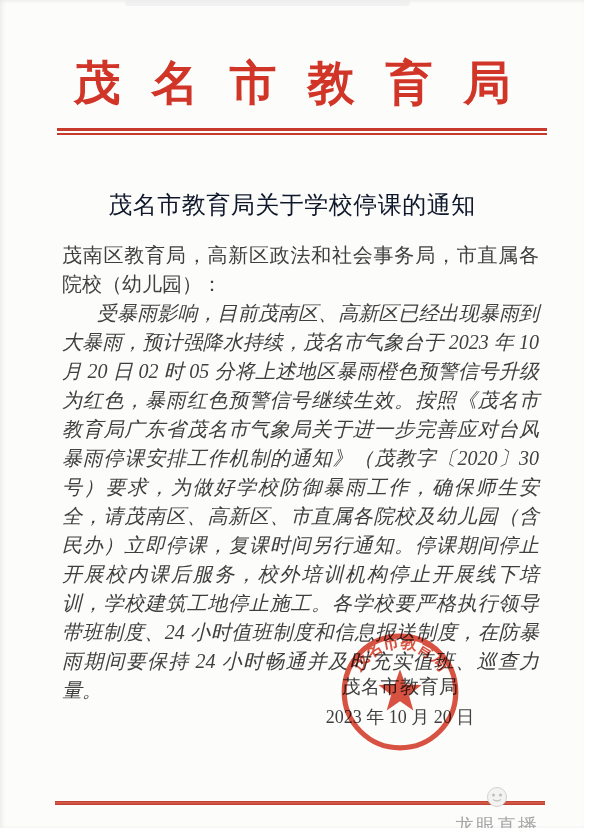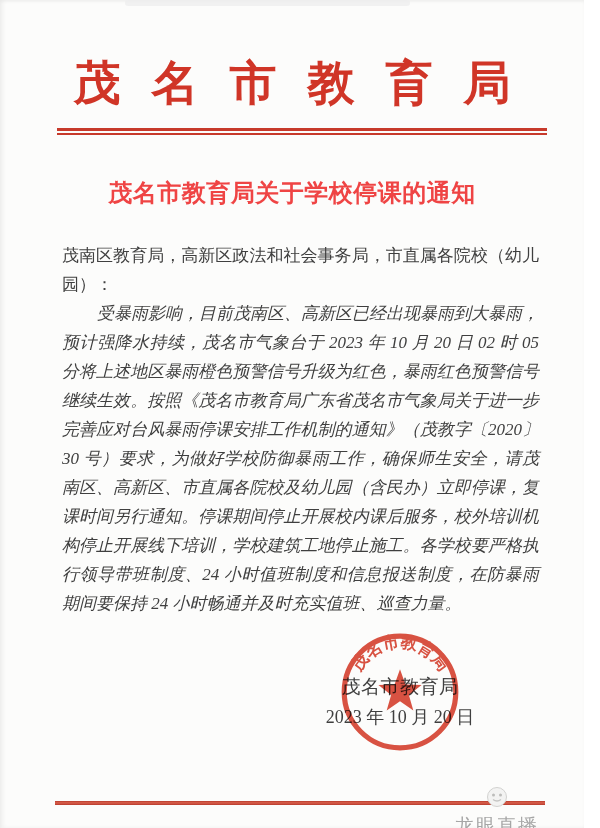--- a/index.html
+++ b/index.html
@@ -19,29 +19,29 @@
     color:#d03527;
     letter-spacing:31px;padding-left:31px;
     white-space:nowrap;
   }
   .rule-double{
     position:absolute;top:128px;left:57px;width:490px;height:2px;
     border-top:3px solid #c73a2b;
     border-bottom:2px solid #c73a2b;
   }
   .doc-title{
-    position:absolute;top:179px;left:0;right:0;margin:0;
+    position:absolute;top:179px;left:0;right:0;margin:12px;
     text-align:center;
-    font-size:24px;line-height:28px;font-weight:bold;
-    color:#ef4444;
+    font-size:24px;line-height:28px;font-weight:normal;
+    color:#0f172a;
     letter-spacing:0.5px;
   }
   .content{
     position:absolute;top:241px;left:62px;width:477px;
-    font-size:17px;line-height:29px;
+    font-size:20px;line-height:29px;
     color:#3f3f3f;
     text-align:justify;
   }
   .content p{margin:0;}
   .body-para{text-indent:35px;font-style:italic;}
   .signature{
     position:absolute;top:676px;left:310px;width:180px;
     text-align:center;color:#3f3f3f;
   }
   .signature .agency{font-size:19px;line-height:22px;letter-spacing:0.5px;}

